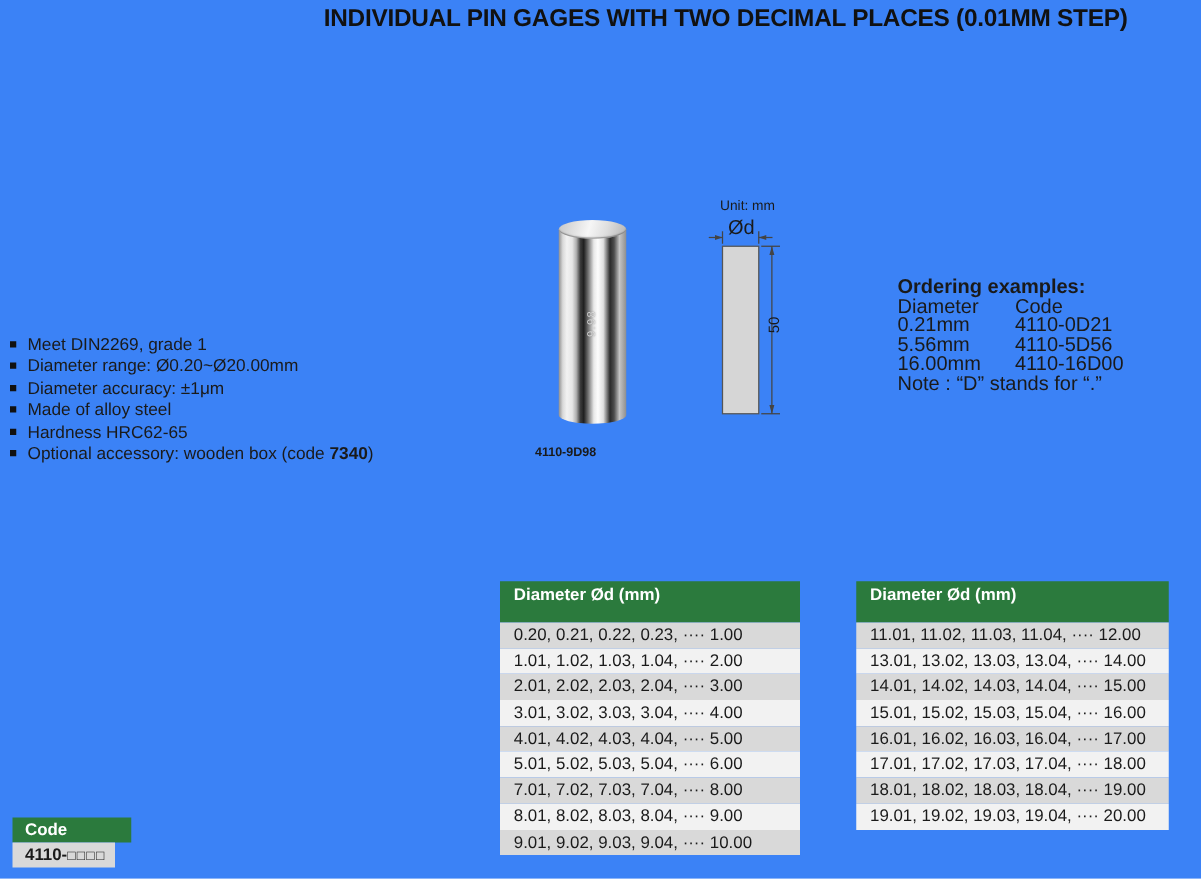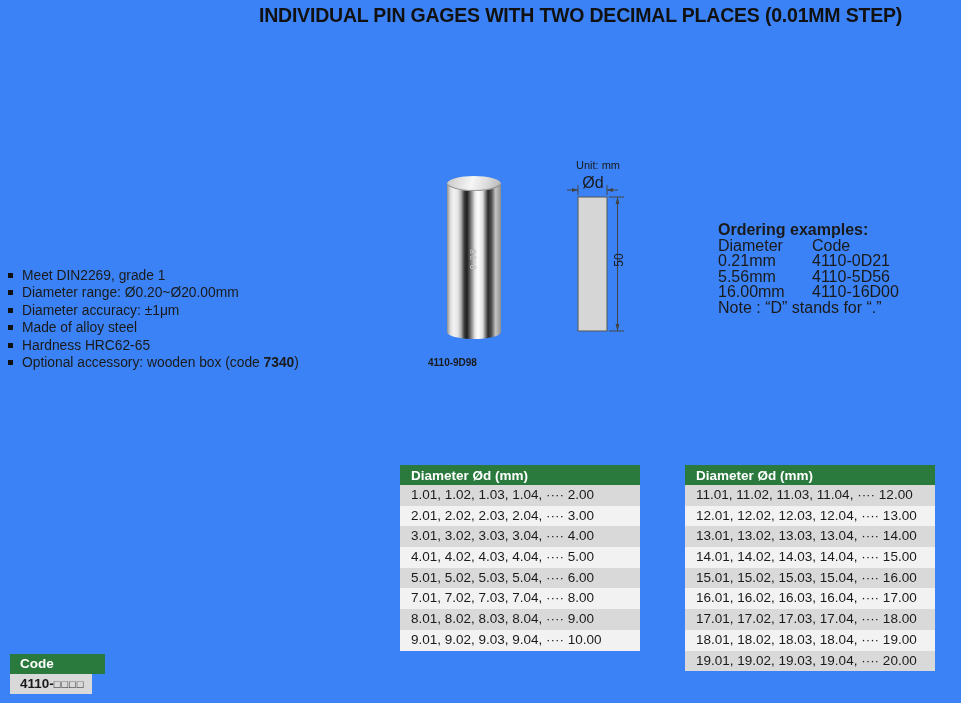--- a/index.html
+++ b/index.html
@@ -40,21 +40,21 @@
   .pin-caption { position:absolute; left:428px; top:357px; width:92px; font-size:10px; font-weight:bold; white-space:nowrap; }
   
   .unit-label { position:absolute; left:576px; top:159px; font-size:11px; }
   .dia-label  { position:absolute; left:578px; top:174px; width:30px; text-align:center; font-size:16px; }
   .len-label  { position:absolute; left:604px; top:253px; width:30px; text-align:center; font-size:12px; transform:rotate(-90deg); }
   .tech-svg { position:absolute; left:560px; top:180px; }
   
   .dtable { position:absolute; top:465px; font-size:13.5px; }
   .dtable-left  { left:400px; width:240px; }
   .dtable-right { left:685px; width:250px; }
-  .thead { height:20px; line-height:21px; padding-left:11px; color:#ffffff; font-weight:bold; background:#2b7a3d; }
+  .thead { height:33px; line-height:21px; padding-left:11px; color:#ffffff; font-weight:bold; background:#2b7a3d; }
   .trow  { height:20.7px; line-height:20.7px; padding-left:11px; white-space:nowrap; overflow:hidden; }
   .tbody .trow:nth-child(odd)  { background:#d9d9d9; }
   .tbody .trow:nth-child(even) { background:#f2f2f2; }
   
   .ordering { position:absolute; left:718px; top:222px; font-size:16px; line-height:15.5px; white-space:nowrap; }
   .ordering-heading { font-weight:bold; }
   .ord-col { display:inline-block; width:94px; }
   
   .code-box { position:absolute; left:10px; top:654px; }
   .code-head { width:95px; height:20px; line-height:20px; padding-left:10px; background:#2b7a3d; color:#fff; font-weight:bold; font-size:13.5px; }
@@ -135,36 +135,36 @@
     </div>
     <div>
       <span class="ord-col">16.00mm</span><span>4110-16D00</span>
     </div>
     <div>Note : “D” stands for “.”</div>
   </div>
 
   <div class="dtable dtable-left">
     <div class="thead">Diameter Ød (mm)</div>
     <div class="tbody">
+      <div class="trow">0.20, 0.21, 0.22, 0.23, ···· 1.00</div>
       <div class="trow">1.01, 1.02, 1.03, 1.04, ···· 2.00</div>
       <div class="trow">2.01, 2.02, 2.03, 2.04, ···· 3.00</div>
       <div class="trow">3.01, 3.02, 3.03, 3.04, ···· 4.00</div>
       <div class="trow">4.01, 4.02, 4.03, 4.04, ···· 5.00</div>
       <div class="trow">5.01, 5.02, 5.03, 5.04, ···· 6.00</div>
       <div class="trow">7.01, 7.02, 7.03, 7.04, ···· 8.00</div>
       <div class="trow">8.01, 8.02, 8.03, 8.04, ···· 9.00</div>
       <div class="trow">9.01, 9.02, 9.03, 9.04, ···· 10.00</div>
     </div>
   </div>
 
   <div class="dtable dtable-right">
     <div class="thead">Diameter Ød (mm)</div>
     <div class="tbody">
       <div class="trow">11.01, 11.02, 11.03, 11.04, ···· 12.00</div>
-      <div class="trow">12.01, 12.02, 12.03, 12.04, ···· 13.00</div>
       <div class="trow">13.01, 13.02, 13.03, 13.04, ···· 14.00</div>
       <div class="trow">14.01, 14.02, 14.03, 14.04, ···· 15.00</div>
       <div class="trow">15.01, 15.02, 15.03, 15.04, ···· 16.00</div>
       <div class="trow">16.01, 16.02, 16.03, 16.04, ···· 17.00</div>
       <div class="trow">17.01, 17.02, 17.03, 17.04, ···· 18.00</div>
       <div class="trow">18.01, 18.02, 18.03, 18.04, ···· 19.00</div>
       <div class="trow">19.01, 19.02, 19.03, 19.04, ···· 20.00</div>
     </div>
   </div>
 

